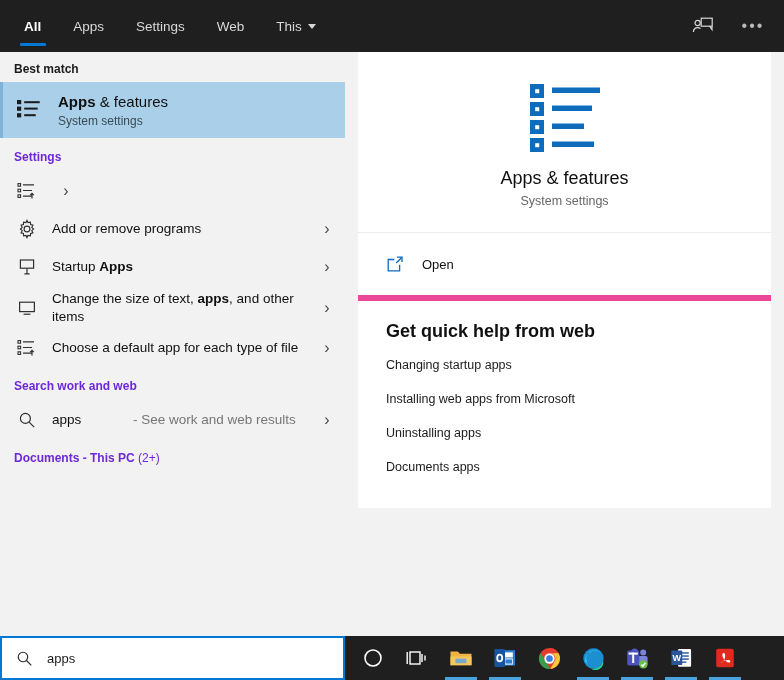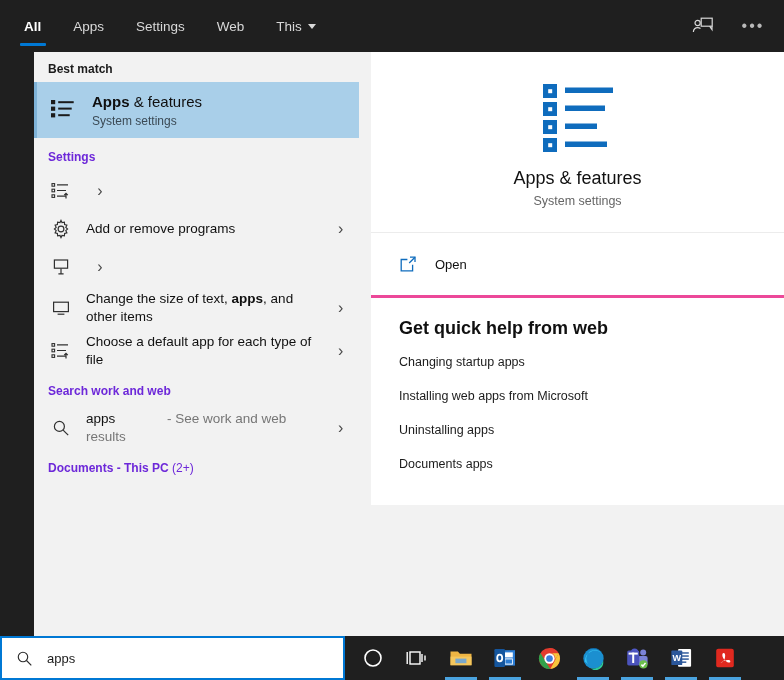--- a/index.html
+++ b/index.html
@@ -43,21 +43,20 @@
   .tb-icon {
     width: 34px; height: 34px; display: flex; align-items: center;
     justify-content: center; color: #d8d8d8; cursor: default;
   }
   .ellipsis { letter-spacing: 2px; font-size: 16px; line-height: 1; color: #b9b9b9; }
 
   
   .panes {
     position: absolute; left: 0; top: 52px; width: 784px; height: 584px;
     display: flex;
-    padding-left: 34px;
   }
   .left-pane {
     width: 345px; height: 584px; background: #f2f2f2;
     overflow: hidden; position: relative;
   }
   .gap-col { width: 13px; height: 584px; background: #f2f2f2; }
   .right-pane {
     width: 426px; height: 584px; background: #f2f2f2;
     padding-right: 0;
   }
@@ -110,21 +109,21 @@
     background: #ffffff; width: 413px; margin-left: 0;
   }
   .card-hero {
     padding: 28px 20px 24px 20px;
     display: flex; flex-direction: column; align-items: center;
     border-bottom: 1px solid #ececec;
   }
   .hero-icon { margin-bottom: 16px; }
   .hero-title { font-size: 18px; color: #101010; }
   .hero-sub { font-size: 12.5px; color: #666; margin-top: 5px; }
-  .card-actions { padding: 12px 0 12px 0; border-bottom: 3px solid #ec4899; }
+  .card-actions { padding: 12px 0 12px 0; border-bottom: 6px solid #ec4899; }
   .action-row {
     display: flex; align-items: center; padding: 8px 0 8px 26px; cursor: default;
   }
   .action-ic {
     width: 22px; min-width: 22px; height: 22px;
     display: flex; align-items: center; justify-content: center; margin-right: 16px;
   }
   .action-label { font-size: 13px; color: #101010; }
   .card-help { padding: 20px 0 24px 0; }
   .help-title {
@@ -258,20 +257,23 @@
         </div>
         <div class="chev">›</div>
       </div>
 
       <div class="row">
         <div class="row-icon">
           <svg class="sic" width="20" height="20" viewBox="0 0 20 20" fill="none" stroke="#303030" stroke-width="1.2">
             <rect x="3.4" y="3" width="13.2" height="8.2"></rect>
             <path d="M10 11.4 v5.4 M7.4 16.8 h5.2"></path>
           </svg>
+        </div>
+        <div class="row-text">
+          <div class="row-title"><span>Startup </span><b>Apps</b></div>
         </div>
         <div class="chev">›</div>
       </div>
 
       <div class="row">
         <div class="row-icon">
           <svg class="sic" width="20" height="20" viewBox="0 0 20 20" fill="none" stroke="#303030" stroke-width="1.2">
             <rect x="2.6" y="4.2" width="14.8" height="9.4"></rect>
             <path d="M6.6 16.2 h6.8"></path>
           </svg>

